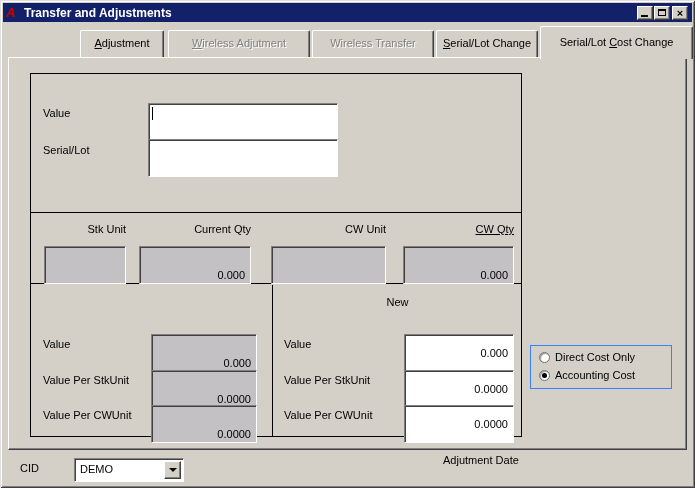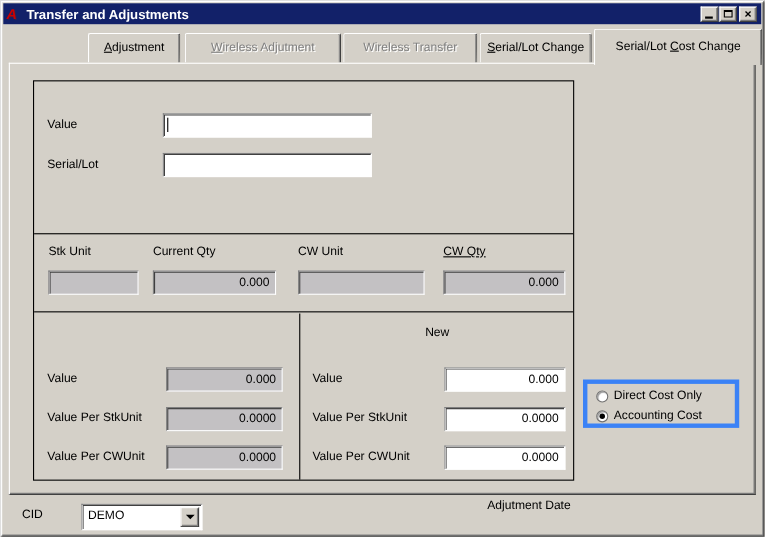--- a/index.html
+++ b/index.html
@@ -58,35 +58,35 @@
   .col-left  { position:absolute; left:0; top:0; width:242px; height:151px; border-right:1px solid #000; }
   .col-right { position:absolute; left:243px; top:0; width:247px; height:151px; }
 
   .lbl { position:absolute; white-space:nowrap; }
 
   .field { background:#fff; height:22px; position:absolute;
     border-top:1px solid #808080; border-left:1px solid #808080;
     border-bottom:1px solid #fff; border-right:1px solid #fff;
     box-shadow: inset 1px 1px 0 #404040;
     font-family:"Liberation Sans", sans-serif; font-size:11px;
-    padding:0 5px; outline:none; }
+    padding:18px 5px; outline:none; }
   input.field { color:#000; }
   .field.num { text-align:right; }
   .field.gray { background:#c3c1c3; }
   .gray-box { line-height:20px; }
   .caret { position:absolute; width:1px; height:13px; background:#000; }
 
-  .unit-head { position:absolute; top:10px; text-align:left; }
+  .unit-head { position:absolute; top:10px; text-align:right; }
   .unit-field { top:33px; }
 
   .sec-title { position:absolute; top:11px; width:100%; text-align:center; }
 
   
   .radio-group { position:absolute; left:530px; top:345px; width:142px; height:44px;
-    border:4px solid #3b82f6; z-index:5; }
+    border:1px solid #3b82f6; z-index:5; }
   .radio-row { position:absolute; left:8px; display:flex; align-items:center; cursor:default; }
   .radio-circle { width:11px; height:11px; border-radius:50%; background:#fff;
     border:1px solid #707070;
     box-shadow: inset 1px 1px 1px #9a9a9a; margin-right:5px; position:relative; }
   .radio-row.checked .radio-circle::after { content:''; position:absolute; left:2px; top:2px;
     width:5px; height:5px; border-radius:50%; background:#000; }
 
   
   .push-btn { position:absolute; background:#d4d0c8; text-align:center;
     border-top:1px solid #fff; border-left:1px solid #fff;

